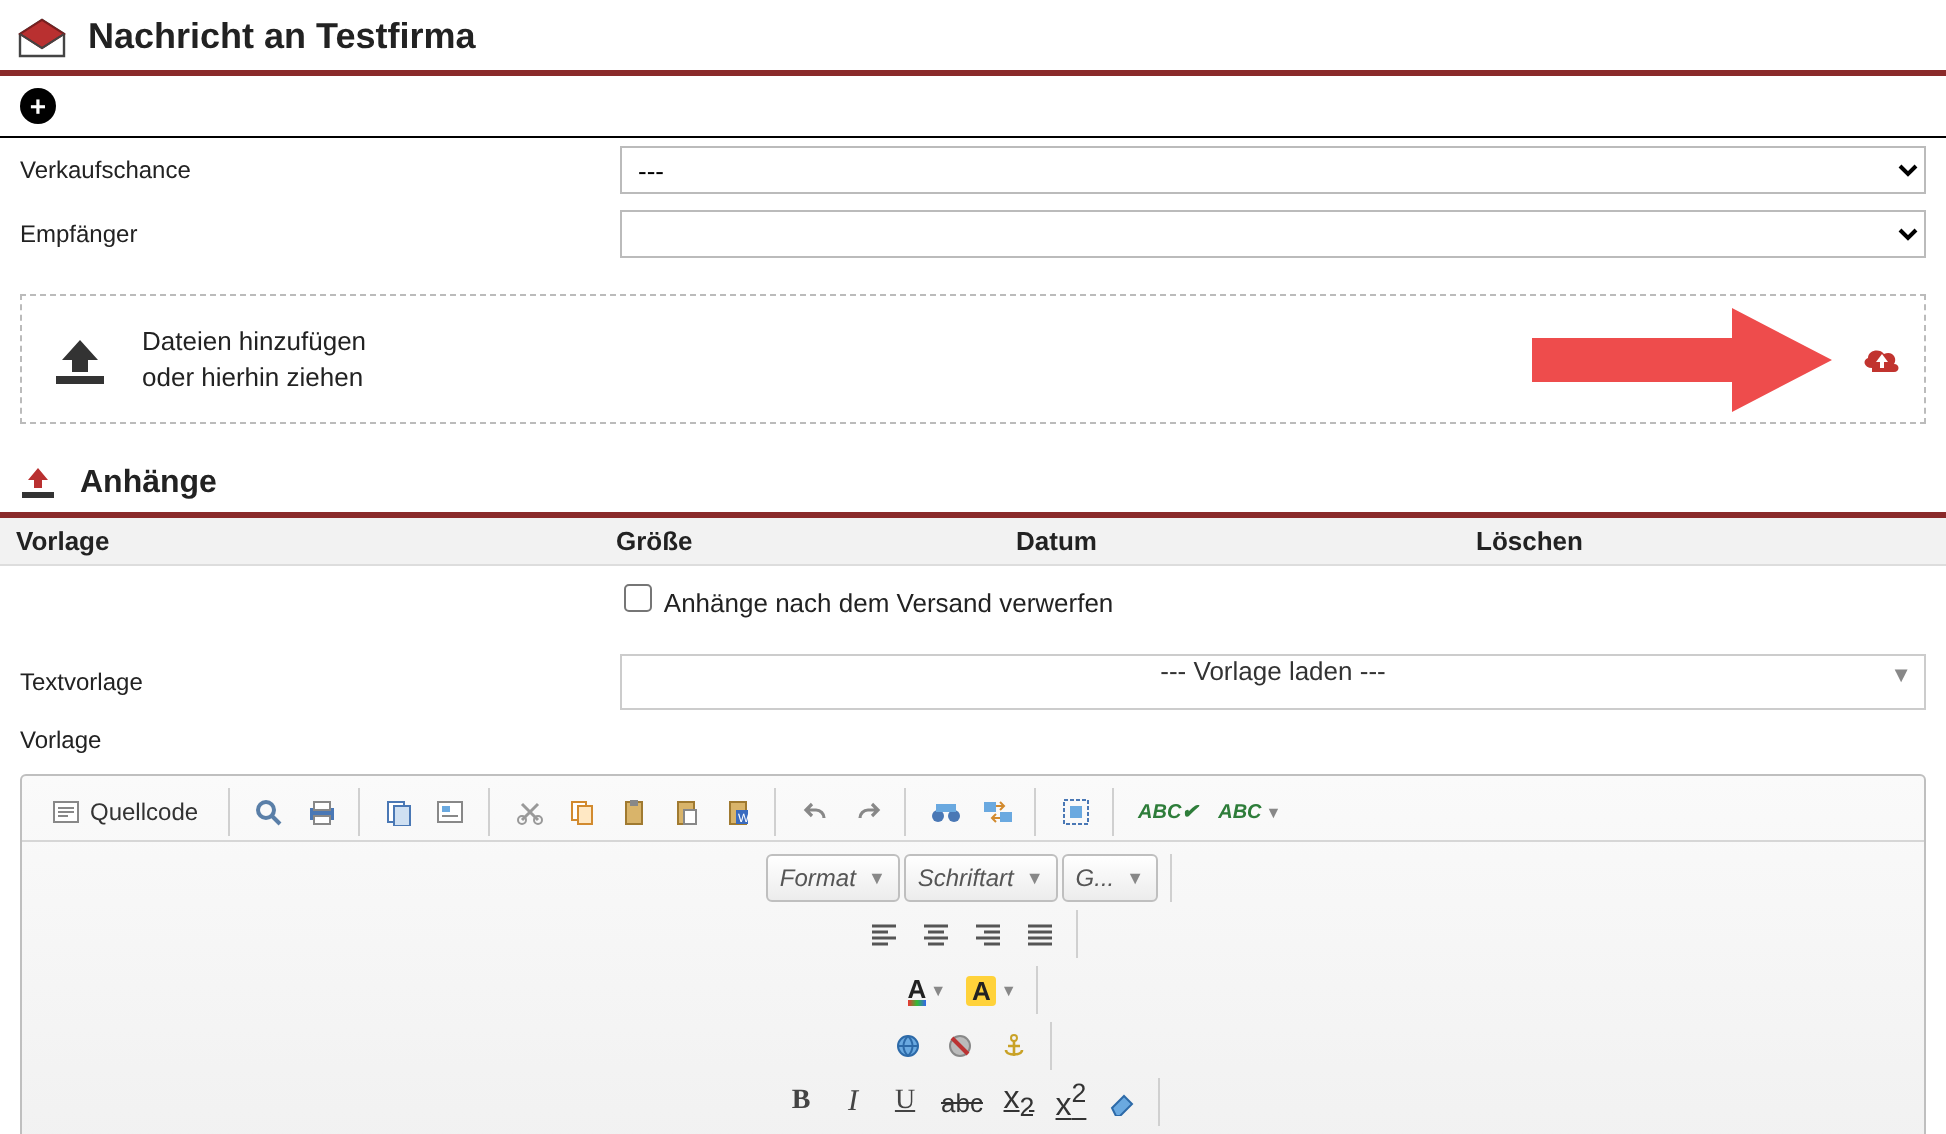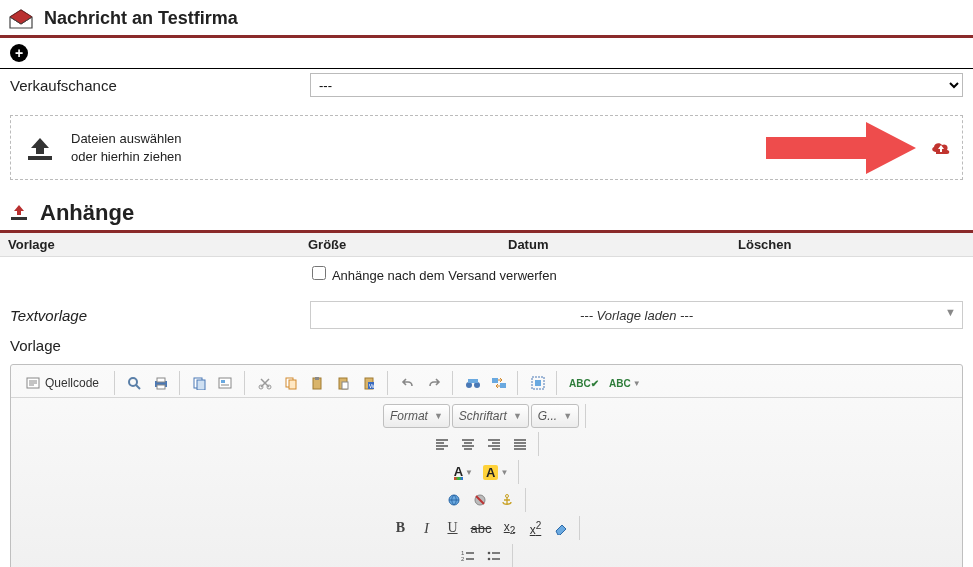--- a/index.html
+++ b/index.html
@@ -5,56 +5,56 @@
   * { box-sizing: border-box; }
   html, body { margin:0; padding:0; font-family: Arial, Helvetica, sans-serif; font-size:13px; color:#222; background:#fff; }
   .page { width:973px; height:567px; position:relative; overflow:hidden; }
   .hdr { display:flex; align-items:center; gap:10px; padding:8px 10px 6px 8px; }
   .hdr h1 { font-size:18px; font-weight:bold; margin:0; }
   .hr-brown { height:3px; background:#8a2a2a; }
   .addrow { display:flex; align-items:center; gap:8px; padding:6px 10px; border-bottom:1px solid #000; }
   .addrow .plus { width:18px; height:18px; border-radius:50%; background:#000; color:#fff; display:flex; align-items:center; justify-content:center; font-weight:bold; font-size:14px; line-height:1; }
   .addrow .lbl { font-size:14px; }
   .formrow { display:flex; align-items:center; padding:4px 10px; }
-  .formrow .flabel { width:300px; font-size:15px; }
+  .formrow .flabel { width:300px; font-size:12px; }
   .formrow .fctrl { flex:1; }
   select.fake { width:100%; height:24px; border:1px solid #bbb; background:#fff; font-size:13px; padding:0 4px; }
   .filebox { margin:14px 10px; border:1px dashed #bbb; padding:14px 12px; display:flex; align-items:center; position:relative; }
   .filebox .upicon { width:34px; height:28px; margin-right:14px; display:flex; align-items:flex-end; justify-content:center; }
   .filebox .txt { font-size:13px; line-height:1.35; }
   .filebox .cloud { position:absolute; right:10px; top:50%; transform:translateY(-50%); }
   .bigarrow { position:absolute; right:46px; top:50%; transform:translateY(-50%); }
   .sect2 { display:flex; align-items:center; gap:10px; padding:6px 8px 4px 8px; }
-  .sect2 h2 { font-size:22px; font-weight:bold; margin:0; }
+  .sect2 h2 { font-size:16px; font-weight:bold; margin:0; }
   .tbl { width:100%; border-collapse:collapse; }
   .tbl th { text-align:left; font-size:13px; font-weight:bold; background:#f2f2f2; border-bottom:1px solid #ddd; padding:4px 8px; }
   .discardrow td { padding:6px 8px; }
   .discardrow td:first-child { width:300px; }
-  .tplselect { display:flex; align-items:center; border:1px solid #ccc; height:28px; padding:0 8px; background:#fff; position:relative; color:#333; }
+  .tplselect { display:flex; border:1px solid #ccc; height:28px; padding:0 8px; background:#fff; position:relative; color:#333; }
   .tplselect .arrow { position:absolute; right:6px; top:4px; color:#888; font-size:11px; }
   input.betreff { width:100%; height:26px; border:1px solid #bbb; padding:0 6px; font-size:14px; }
   .editor { margin:6px 10px 0 10px; border:1px solid #bfbfbf; border-radius:3px; background:linear-gradient(#fafafa,#e9e9e9); }
   .tb { display:flex; flex-wrap:wrap; align-items:center; gap:4px; padding:6px 6px 2px 6px; }
   .tb .grp { display:flex; align-items:flex-end; gap:2px; padding:0 6px 0 0; margin-right:4px; border-right:1px solid #d0d0d0; }
-  .tb .grp:last-child { border-right:none; }
+  .tb .grp:last-child { border-right:none;font-style:italic; }
   .btn { display:inline-flex; align-items:center; justify-content:center; min-width:24px; height:24px; border:1px solid transparent; border-radius:3px; background:transparent; cursor:pointer; padding:0 3px; }
   .srcbtn { padding:0 8px; gap:5px; font-size:12px; color:#333; }
   .combo { display:inline-flex; align-items:center; height:24px; border:1px solid #bfbfbf; border-radius:3px; background:linear-gradient(#fff,#ececec); padding:0 6px; gap:6px; font-size:12px; color:#555; font-style:italic; cursor:pointer; }
   .combo .dd { font-size:9px; color:#888; }
   .tb2 { border-top:1px solid #d6d6d6;flex-direction:column; }
   .tb3 { border-top:1px solid #d6d6d6; display:flex; justify-content:space-between; align-items:center; padding-right:6px;}
   .expand { width:14px; height:12px; background:#eee; border:1px solid #bbb; font-size:8px; display:flex; align-items:center; justify-content:center; color:#555;}
   .body { background:#fff; border-top:1px solid #d6d6d6; min-height:90px; padding:14px 12px; font-size:14px; }
   .body p { margin:0 0 14px 0; }
   svg { display:block; }
   .iconB { font-weight:bold; font-family:Georgia,serif; font-size:14px; color:#444;}
   .iconI { font-style:italic; font-family:Georgia,serif; font-size:15px; color:#444;}
   .iconU { text-decoration:underline; font-family:Georgia,serif; font-size:14px; color:#444;}
   .iconS { text-decoration:line-through; font-size:13px; color:#333;}
-  .sub { font-size:12px; color:#333;text-decoration:underline; }
+  .sub { font-size:16px; color:#333;text-decoration:underline; }
   .chk { width:14px; height:14px; }
 </style>
 </head>
 <body>
 <div class="page">
 
 <div class="hdr">
   <span>
     <svg width="26" height="20" viewBox="0 0 26 20">
           <path d="M2 8 L13 1 L24 8 L24 19 L2 19 Z" fill="#fff" stroke="#444" stroke-width="1.2"></path>
@@ -72,30 +72,38 @@
 
 <div class="formrow">
   <div class="flabel">Verkaufschance</div>
   <div class="fctrl">
     <select class="fake">
       <option>---</option>
     </select>
   </div>
 </div>
 
+<div class="formrow">
+  <div class="flabel">Empfänger</div>
+  <div class="fctrl">
+    <select class="fake">
+      <option></option>
+    </select>
+  </div>
+</div>
 
 <div class="filebox">
   <span class="upicon">
     <svg width="30" height="26" viewBox="0 0 30 26">
           <path d="M15 2 L24 12 L19 12 L19 18 L11 18 L11 12 L6 12 Z" fill="#333"></path>
           <rect x="3" y="20" width="24" height="4" fill="#333"></rect>
         </svg>
   </span>
   <div class="txt">
-    <div>Dateien auswählen</div>
+    <div>Dateien hinzufügen</div>
     <div>oder hierhin ziehen</div>
   </div>
   <span class="bigarrow">
     <svg width="150" height="62" viewBox="0 0 150 62">
           <path d="M0 20 L100 20 L100 5 L150 31 L100 57 L100 42 L0 42 Z" fill="#ee4c4c"></path>
         </svg>
   </span>
   <span class="cloud">
     <svg width="22" height="18" viewBox="0 0 22 18">
           <path d="M6 13 C2 13 1 9 4 8 C4 4 10 3 12 6 C16 4 19 8 17 11 C20 11 20 15 17 15 L6 15 Z" fill="#c1342f"></path>
@@ -129,21 +137,21 @@
       <td colspan="3">
         <label>
           <input type="checkbox" class="chk" style="">
           <span>Anhänge nach dem Versand verwerfen</span>
         </label>
       </td>
     </tr>
   </tbody>
 </table>
 
-<div class="formrow" style="margin-top:8px;font-style:italic;">
+<div class="formrow" style="margin-top:8px;">
   <div class="flabel">Textvorlage</div>
   <div class="fctrl">
     <div class="tplselect">
       <span style="margin:0 auto;">--- Vorlage laden ---</span>
       <span class="arrow">▼</span>
     </div>
   </div>
 </div>
 
 <div class="formrow">

